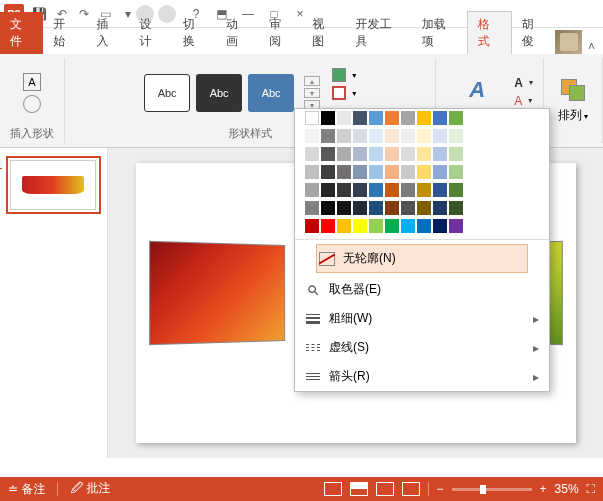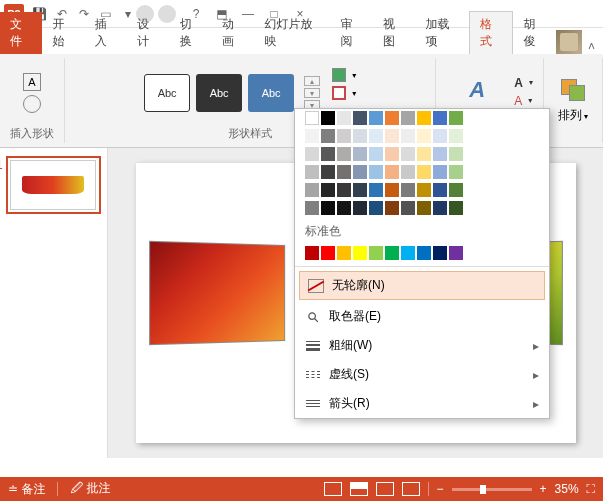--- a/index.html
+++ b/index.html
@@ -54,21 +54,21 @@
 .thumb-img{width:62px;height:18px;background:linear-gradient(90deg,#c02020 0%,#e04020 50%,#e0c020 100%);border-radius:2px 2px 10px 10px / 2px 2px 4px 4px}
 .slide-area{flex:1;background:#ededed;padding:10px;position:relative;display:flex;align-items:center;justify-content:center}
 .slide{width:440px;height:280px;background:#fff;box-shadow:2px 2px 6px rgba(0,0,0,0.3);position:relative}
 .img-left{position:absolute;left:14px;top:80px;width:140px;height:100px;background:linear-gradient(135deg,#8a1010 0%,#c82818 30%,#e85020 60%,#f0a030 100%);transform:perspective(400px) rotateY(14deg);border:1px solid #888}
 .img-right{position:absolute;right:14px;top:80px;width:140px;height:100px;background:linear-gradient(135deg,#d8c020 0%,#e8d830 40%,#b0c830 70%,#609020 100%);transform:perspective(400px) rotateY(-14deg);border:1px solid #888}
 .dropdown{position:absolute;left:294px;top:108px;width:256px;background:#fff;border:1px solid #bbb;box-shadow:3px 3px 8px rgba(0,0,0,0.25);z-index:100}
 .dd-section{padding:6px 10px 4px;color:#666;font-size:12px}
 .sw{width:14px;height:14px;cursor:pointer}
 .palette-row{display:flex;gap:2px;padding:2px 10px}
 .dd-item{padding:6px 10px;display:flex;align-items:center;gap:8px;cursor:pointer;position:relative}
-.dd-item.highlighted{background:#fce4d6;border:1px solid #e8b88a;margin:2px 4px;padding:5px 8px}
+.dd-item.highlighted{background:#fce4d6;border:1px solid #e8b88a;margin:2px 21px;padding:5px 2px}
 .dd-item .arrow{margin-left:auto;color:#666}
 .dd-sep{height:1px;background:#ddd;margin:4px 0}
 .dd-ico{width:16px;height:16px;display:flex;align-items:center;justify-content:center}
 .no-outline{width:16px;height:14px;border:1px solid #888;position:relative}
 .no-outline::after{content:"";position:absolute;left:-2px;top:5px;width:18px;height:2px;background:#c00;transform:rotate(-30deg)}
 .color-wheel{width:14px;height:14px;border-radius:50%;background:conic-gradient(#e74c3c,#f39c12,#f1c40f,#2ecc71,#3498db,#9b59b6,#e74c3c)}
 .eyedrop{font-size:14px;transform:rotate(-45deg);color:#555}
 .weight-ico{display:flex;flex-direction:column;gap:2px;width:14px}
 .weight-ico div{height:1px;background:#555}
 .weight-ico div:nth-child(2){height:2px}
@@ -110,23 +110,23 @@
   </div>
 </div>
 
 <div class="ribbon-tabs">
   <div class="tab file">文件</div>
   <div class="tab">开始</div>
   <div class="tab">插入</div>
   <div class="tab">设计</div>
   <div class="tab">切换</div>
   <div class="tab">动画</div>
-  <div class="tab">幻灯片放映</div>
   <div class="tab">审阅</div>
   <div class="tab">视图</div>
+  <div class="tab">开发工具</div>
   <div class="tab">加载项</div>
   <div class="tab active">格式</div>
   <div class="tab">胡俊</div>
   <div class="avatar">
       <div class="avatar-inner"></div>
     </div>
   <div class="collapse-caret">˄</div>
 </div>
 
 <div class="ribbon">
@@ -283,21 +283,20 @@
         <div class="sw" style="background: rgb(23, 22, 22);"></div>
         <div class="sw" style="background: rgb(34, 42, 53);"></div>
         <div class="sw" style="background: rgb(30, 78, 121);"></div>
         <div class="sw" style="background: rgb(131, 60, 11);"></div>
         <div class="sw" style="background: rgb(82, 82, 82);"></div>
         <div class="sw" style="background: rgb(127, 96, 0);"></div>
         <div class="sw" style="background: rgb(31, 56, 100);"></div>
         <div class="sw" style="background: rgb(55, 86, 35);"></div>
       </div>
     </div>
-  <div class="dd-section">标准色</div>
   <div class="palette-row" id="standard-row">
       <div class="sw" style="background: rgb(192, 0, 0);"></div>
       <div class="sw" style="background: rgb(255, 0, 0);"></div>
       <div class="sw" style="background: rgb(255, 192, 0);"></div>
       <div class="sw" style="background: rgb(255, 255, 0);"></div>
       <div class="sw" style="background: rgb(146, 208, 80);"></div>
       <div class="sw" style="background: rgb(0, 176, 80);"></div>
       <div class="sw" style="background: rgb(0, 176, 240);"></div>
       <div class="sw" style="background: rgb(0, 112, 192);"></div>
       <div class="sw" style="background: rgb(0, 32, 96);"></div>

